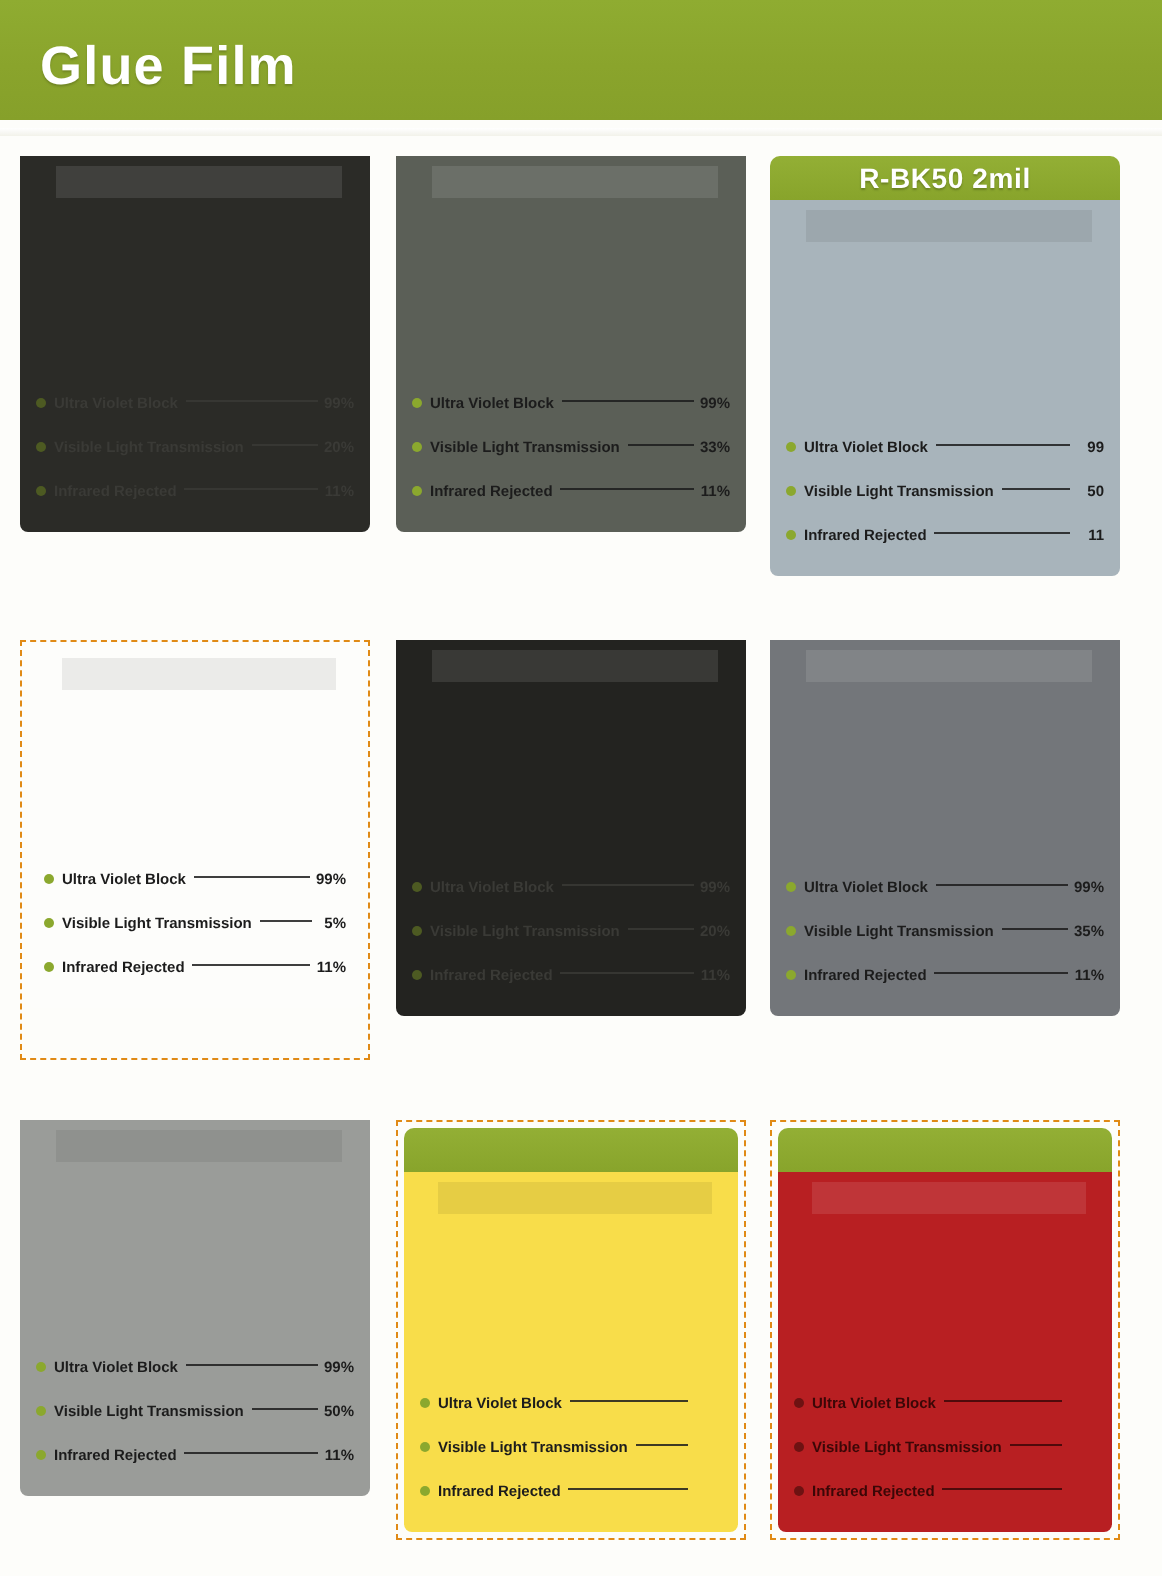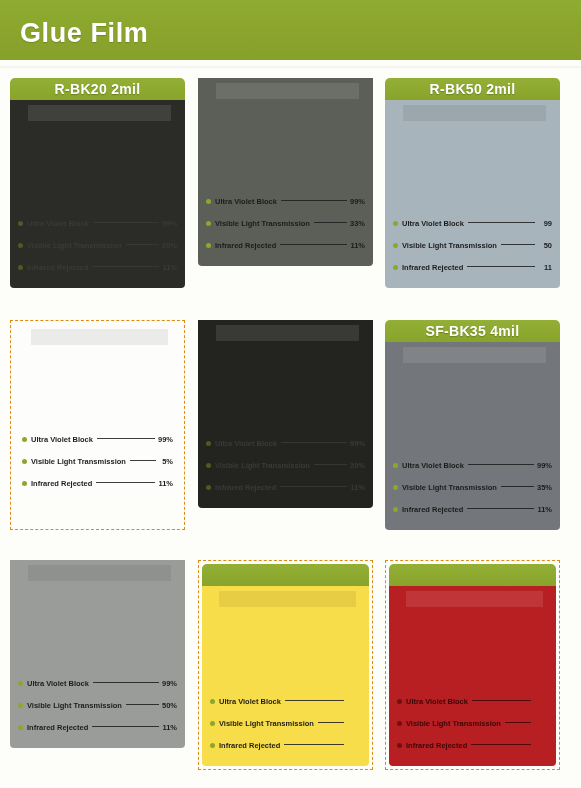--- a/index.html
+++ b/index.html
@@ -150,21 +150,20 @@
 <body>
 
 <div id="page-banner">
   <div class="banner-title">Glue Film</div>
 </div>
 <div id="banner-underline"></div>
 
 <div id="card-grid">
     <div class="swatch-card" style="left: 10px; top: 0px;">
       <div class="swatch-inner">
-        <div class="card-title-bar">R-BK20  2mil</div>
         <div class="film-body" style="background: rgb(43, 43, 39);">
           <div class="film-sheen"></div>
           <div class="spec-list txt-ondark">
             <div class="spec-row">
               <span class="spec-dot"></span>
               <span class="spec-label">Ultra Violet Block</span>
               <span class="spec-leader"></span>
               <span class="spec-value">99%</span>
             </div>
             <div class="spec-row">
@@ -287,21 +286,20 @@
               <span class="spec-label">Infrared Rejected</span>
               <span class="spec-leader"></span>
               <span class="spec-value">11%</span>
             </div>
           </div>
         </div>
       </div>
     </div>
     <div class="swatch-card" style="left: 385px; top: 242px;">
       <div class="swatch-inner">
-        <div class="card-title-bar">SF-BK35  4mil</div>
         <div class="film-body" style="background: rgb(115, 118, 122);">
           <div class="film-sheen"></div>
           <div class="spec-list txt-dark">
             <div class="spec-row">
               <span class="spec-dot"></span>
               <span class="spec-label">Ultra Violet Block</span>
               <span class="spec-leader"></span>
               <span class="spec-value">99%</span>
             </div>
             <div class="spec-row">

